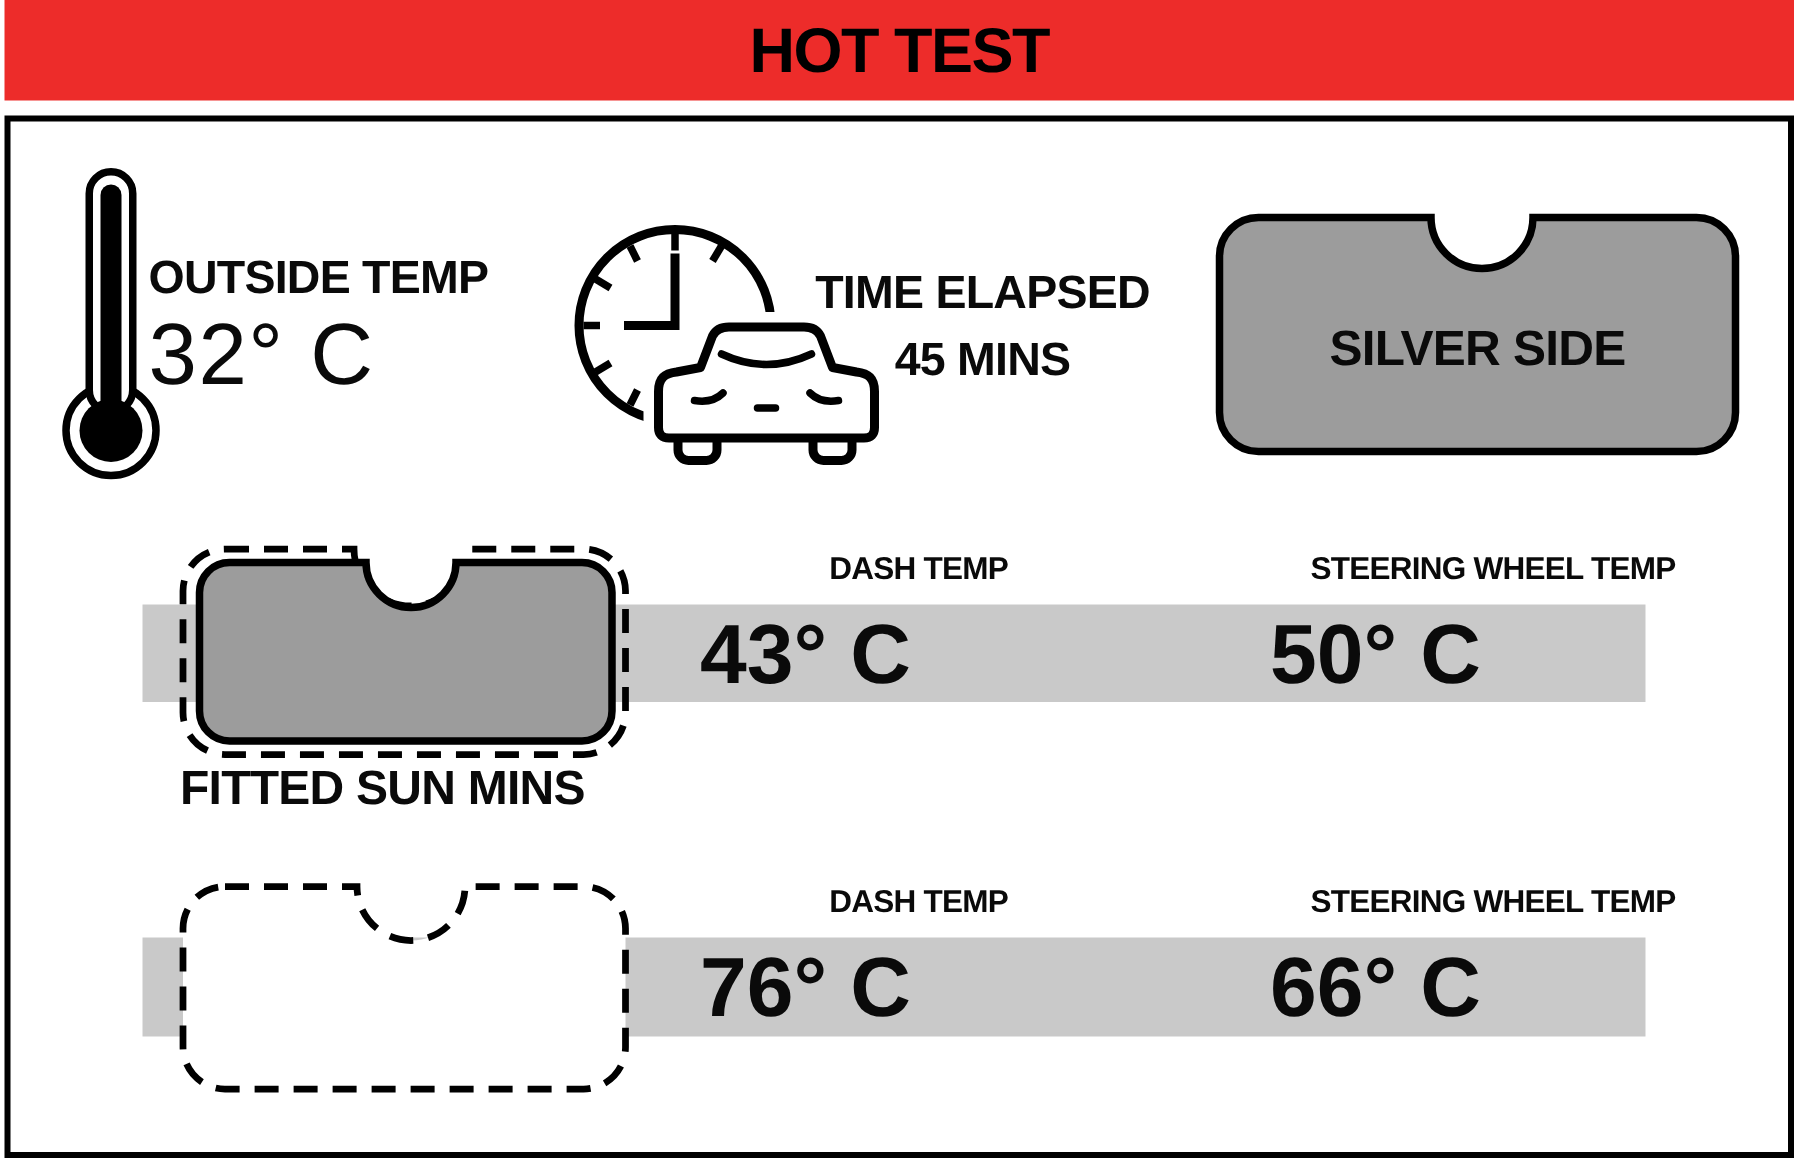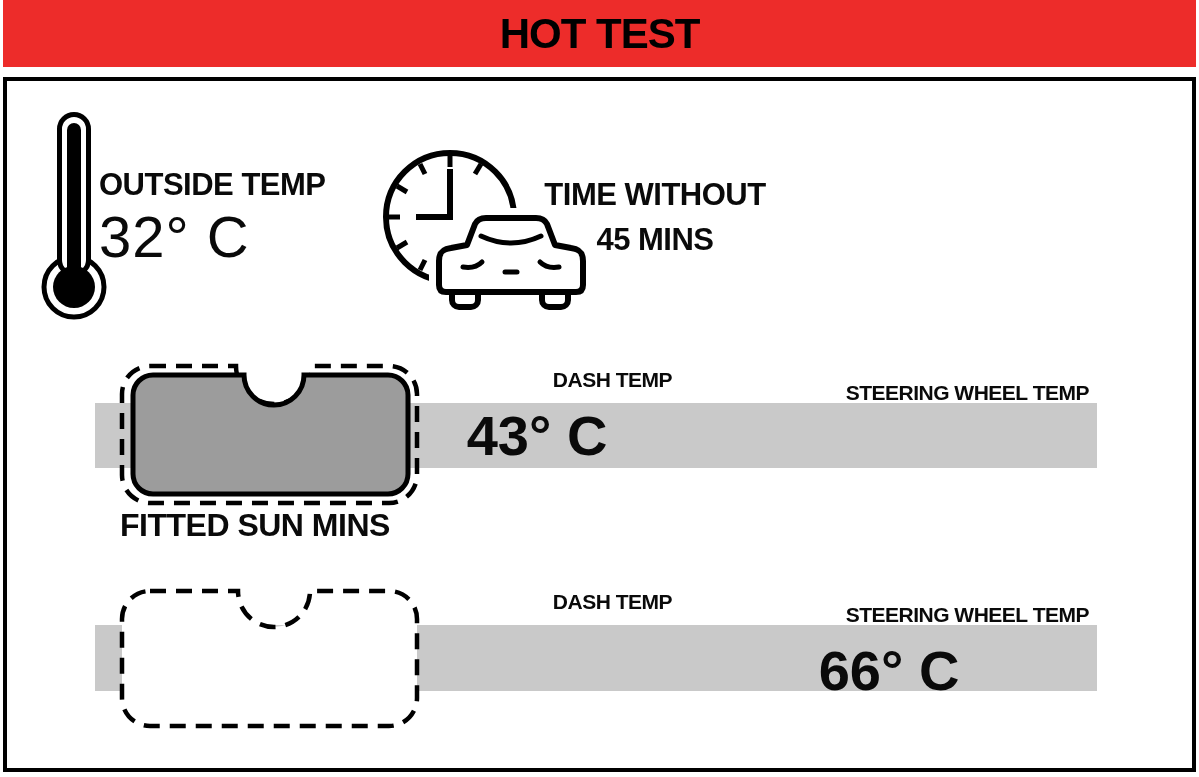--- a/index.html
+++ b/index.html
@@ -32,21 +32,21 @@
   .bar1{left:88px;top:322px;width:1002px;height:65px;}
   .bar2{left:88px;top:544px;width:1002px;height:66px;}
   .shade1{left:109px;top:281px;width:308px;height:148px;}
   .shade2{left:109px;top:505px;width:308px;height:145px;}
   .row-label{font-size:32px;font-weight:bold;letter-spacing:-0.5px;line-height:40px;white-space:nowrap;}
   .fitted-label{left:113px;top:424px;}
   .without-label{left:88px;top:639px;font-size:33px;}
   .col-header{font-size:21px;font-weight:bold;letter-spacing:-0.5px;line-height:40px;text-align:right;white-space:nowrap;}
   .col-value{font-size:56px;font-weight:bold;text-align:center;white-space:nowrap;}
   .c1{left:395px;width:270px;}
-  .c2{left:682px;width:400px;margin-top:13px;}
+  .c2{left:710px;width:400px;}
   .hdr-r1{top:279px;} .val-r1{top:322px;height:79px;line-height:65px;}
   .hdr-r2{top:501px;} .val-r2{top:544px;height:66px;line-height:66px;}
   svg{display:block;}
 </style>
 </head>
 <body>
 
 <div class="header-bar">
   <div class="header-title">HOT TEST</div>
 </div>
@@ -91,37 +91,45 @@
       </g>
       <g fill="none" stroke="#000" stroke-width="5" stroke-linecap="round">
         <path d="M 103 95 Q 133 109 163 95"></path>
         <path d="M 85 126 Q 97 128 104 121"></path>
         <path d="M 181 126 Q 169 128 162 121"></path>
         <path d="M 127 131 L 139 131"></path>
       </g>
     </svg>
 
     <div class="abs time-block">
-      <div class="cond-label">TIME WITHOUT</div>
+      <div class="cond-label">TIME ELAPSED</div>
       <div class="cond-label time-value">45 MINS</div>
     </div>
 
+    <div class="abs silver-wrap">
+      <svg width="350" height="162" viewBox="0 0 350 162">
+        <path d="M 29 3 H 144 A 34 34 0 0 0 212 3 H 321 A 26 26 0 0 1 347 29 V 133 A 26 26 0 0 1 321 159 H 29 A 26 26 0 0 1 3 133 V 29 A 26 26 0 0 1 29 3 Z" style="fill:var(--shade-gray)" stroke="#000" stroke-width="5"></path>
+      </svg>
+      <div class="silver-label">SILVER SIDE</div>
+    </div>
 
     <div class="abs bar bar1"></div>
     <svg class="abs shade1" width="308" height="148" viewBox="0 0 308 148">
       <path d="M 34 4 H 120 A 38 38 0 0 0 196 4 H 273 A 28 28 0 0 1 301 32 V 113 A 28 28 0 0 1 273 141 H 34 A 28 28 0 0 1 6 113 V 32 A 28 28 0 0 1 34 4 Z" fill="none" stroke="#000" stroke-width="4.5" stroke-dasharray="16 10"></path>
       <path d="M 37 13 H 128 A 30 30 0 0 0 188 13 H 272 A 20 20 0 0 1 292 33 V 112 A 20 20 0 0 1 272 132 H 37 A 20 20 0 0 1 17 112 V 33 A 20 20 0 0 1 37 13 Z" style="fill:var(--shade-gray)" stroke="#000" stroke-width="5"></path>
     </svg>
     <div class="abs row-label fitted-label">FITTED SUN MINS</div>
     <div class="abs col-header c1 hdr-r1">DASH TEMP</div>
     <div class="abs col-value  c1 val-r1">43° C</div>
     <div class="abs col-header c2 hdr-r1">STEERING WHEEL TEMP</div>
+    <div class="abs col-value  c2 val-r1">50° C</div>
 
     <div class="abs bar bar2"></div>
     <svg class="abs shade2" width="308" height="145" viewBox="0 0 308 145">
       <path d="M 34 5 H 122 A 36 36 0 0 0 194 5 H 273 A 28 28 0 0 1 301 33 V 112 A 28 28 0 0 1 273 140 H 34 A 28 28 0 0 1 6 112 V 33 A 28 28 0 0 1 34 5 Z" fill="#fff" stroke="#000" stroke-width="4.5" stroke-dasharray="16 10"></path>
     </svg>
     <div class="abs col-header c1 hdr-r2">DASH TEMP</div>
+    <div class="abs col-value  c1 val-r2">76° C</div>
     <div class="abs col-header c2 hdr-r2">STEERING WHEEL TEMP</div>
     <div class="abs col-value  c2 val-r2">66° C</div>
 
   </div>
 </div>
 
 </body></html>

